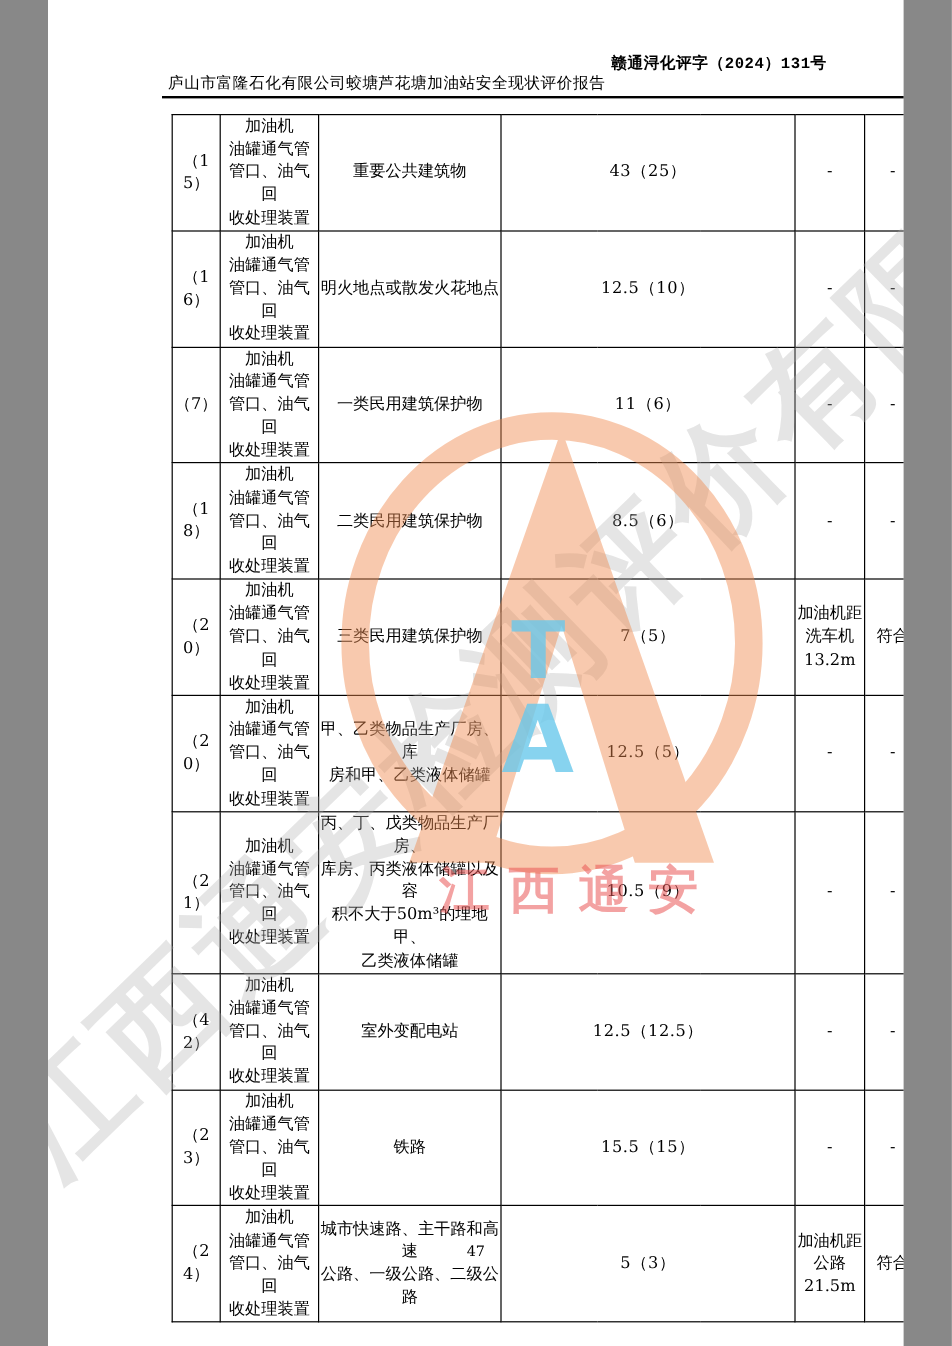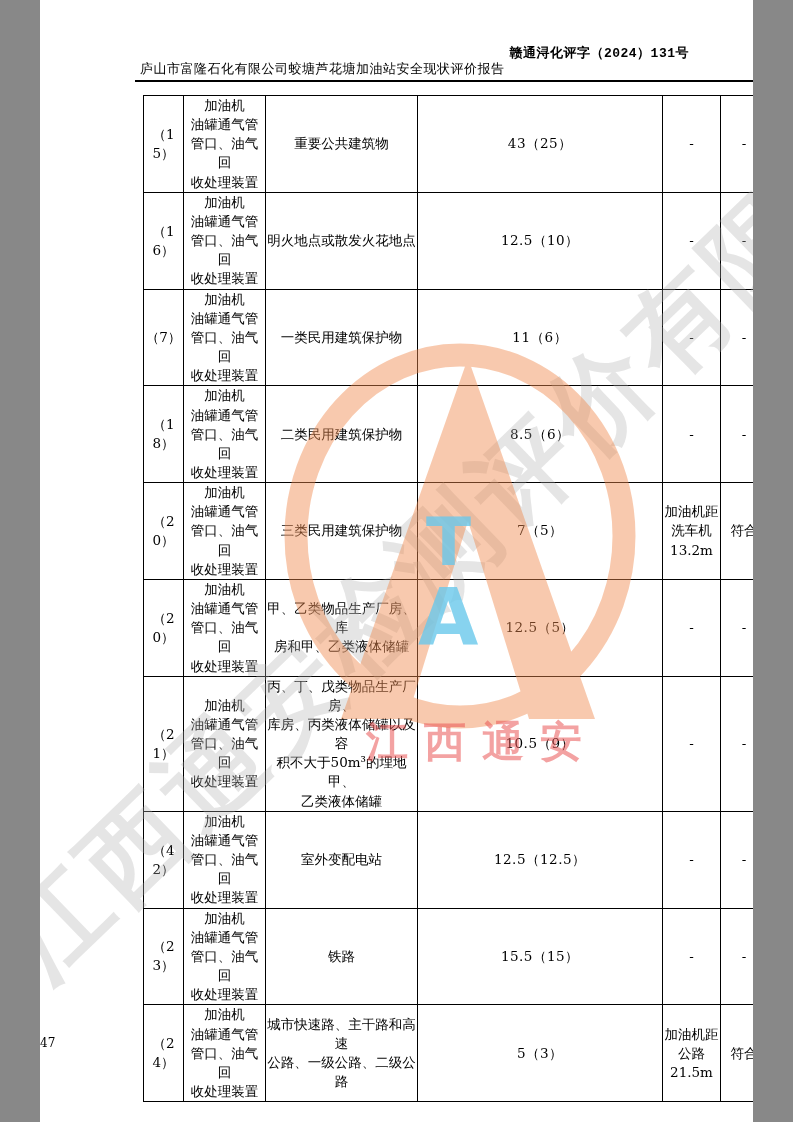--- a/index.html
+++ b/index.html
@@ -51,21 +51,21 @@
   }
   .wm-red{
     position:absolute; left:286px; top:714px;
     font-family:Liberation Sans, sans-serif; font-weight:bold;
     font-size:42px; letter-spacing:16px; white-space:nowrap;
     color:rgba(234,85,85,0.55);
     margin-left:40px;
   }
   .page-number{
     position:absolute; top:1036px; left:0; width:100%;
-    text-align:left; font-size:12px;
+    text-align:center; font-size:12px;
   }
 </style>
 </head>
 <body>
 
 <div class="page">
 
   <div class="doc-header-left">庐山市富隆石化有限公司蛟塘芦花塘加油站安全现状评价报告</div>
   <div class="doc-header-right">赣通浔化评字（2024）131号</div>
   <div class="header-rule"></div>

